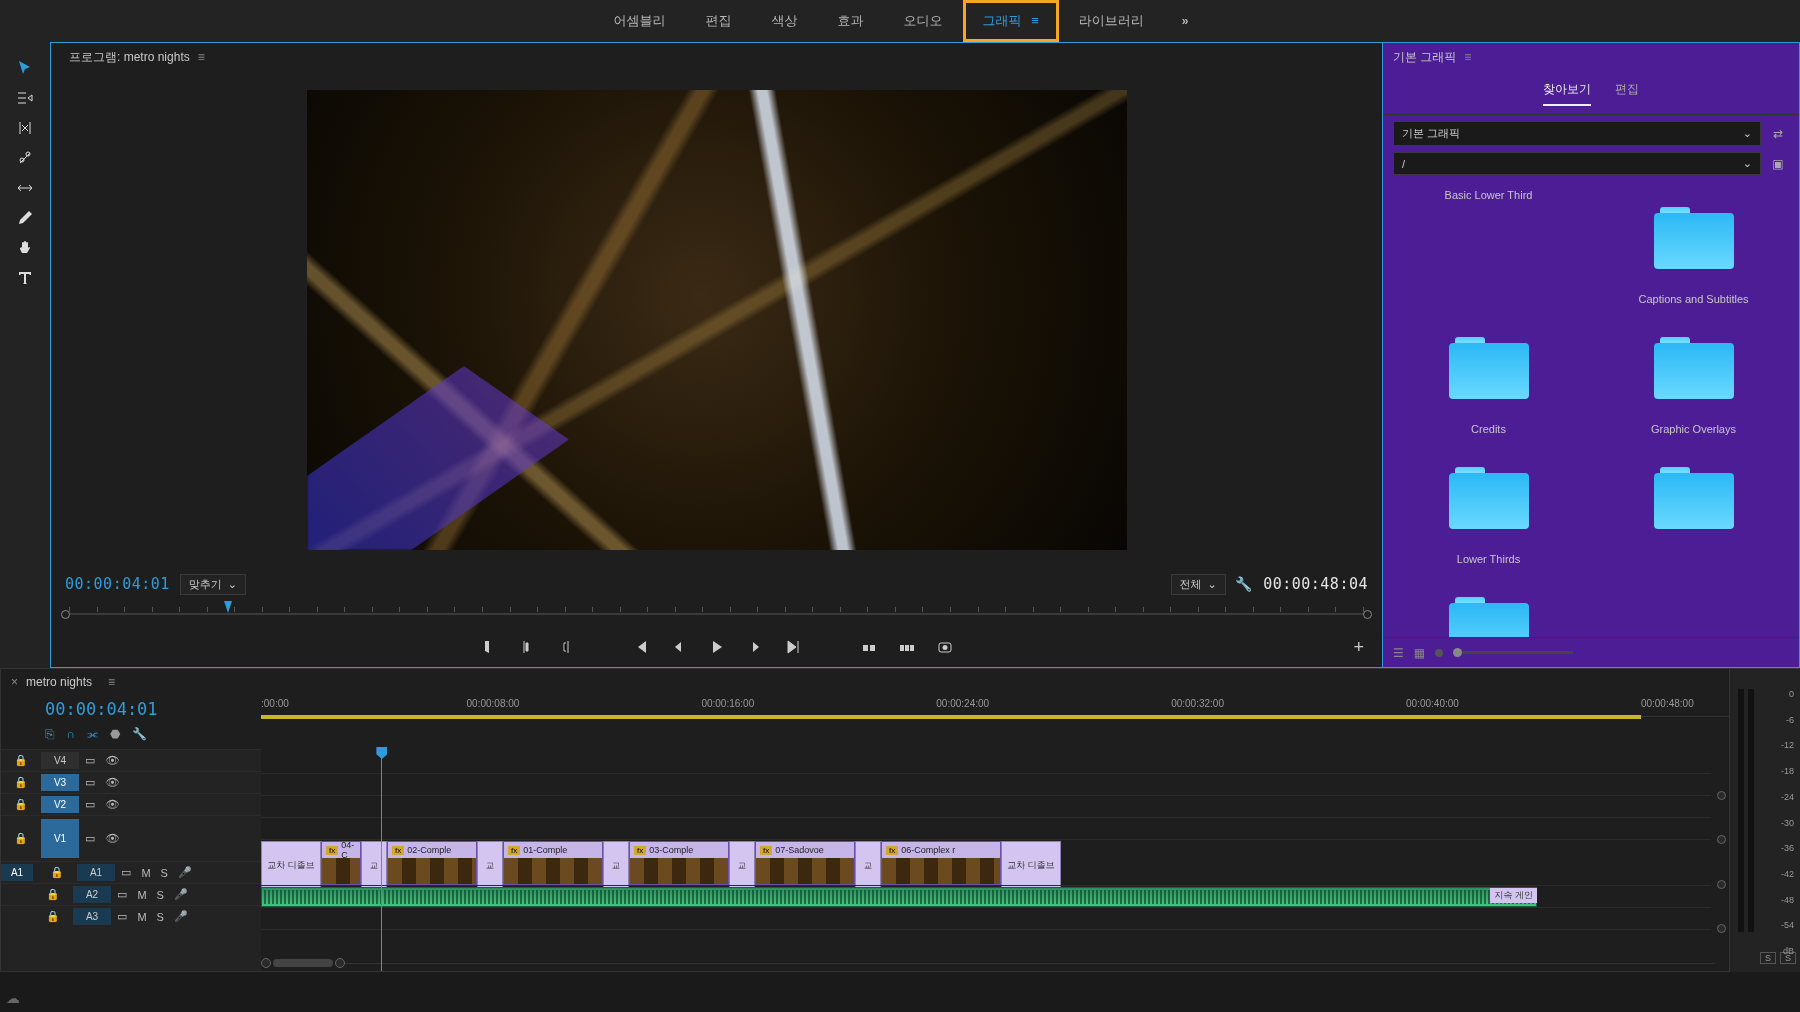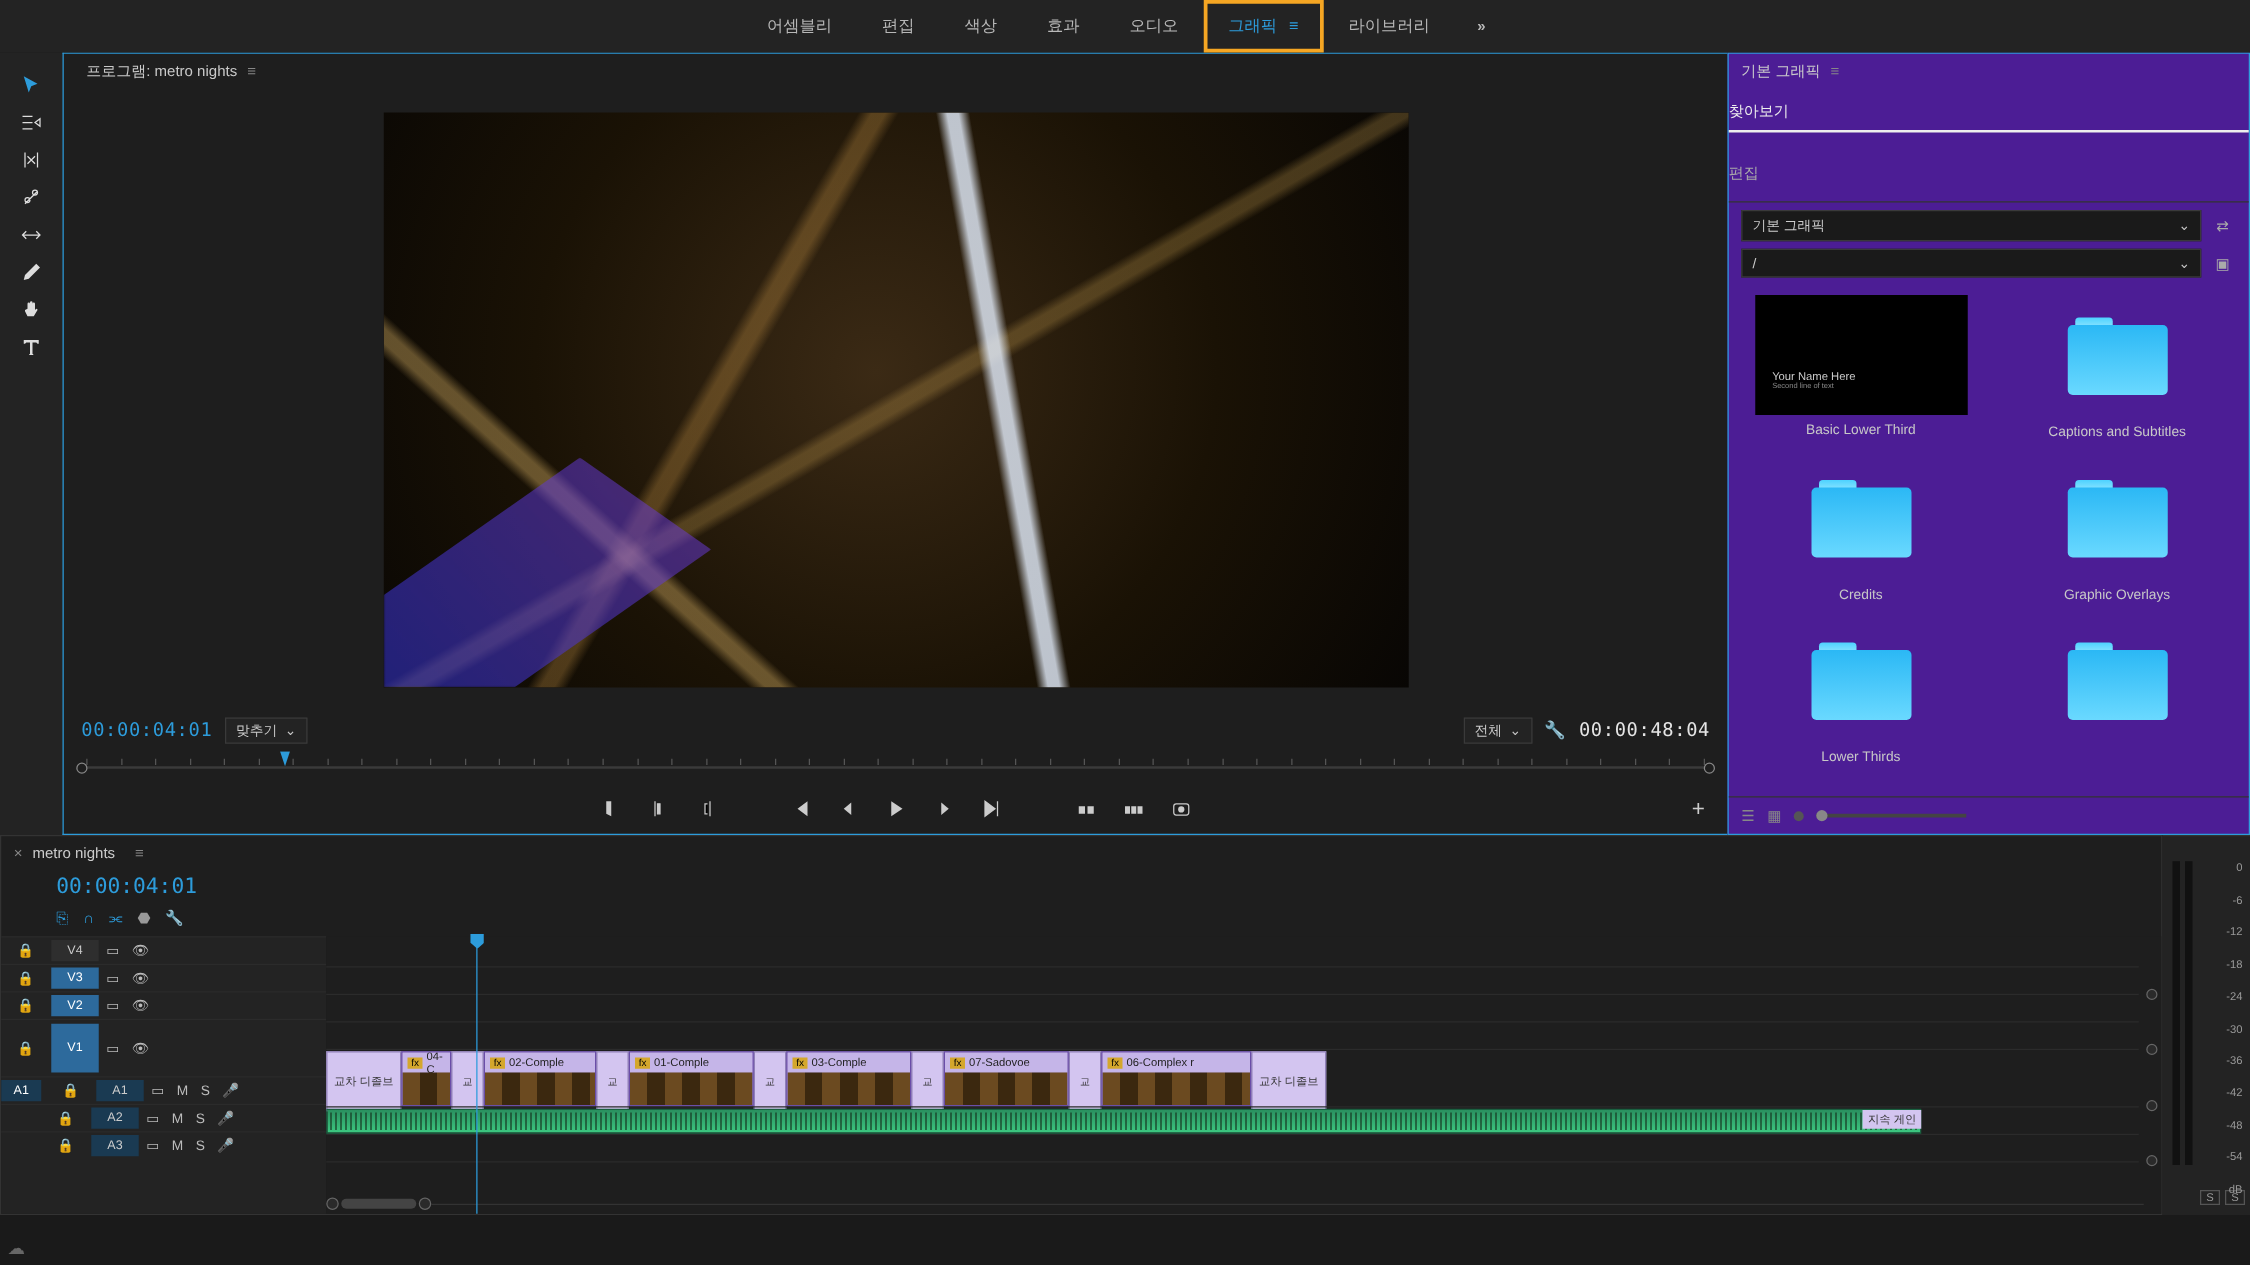--- a/index.html
+++ b/index.html
@@ -104,21 +104,21 @@
 .scrub-play { position:absolute; top:0; left: 13%; width:8px; height:12px; background:#2d9cdb; clip-path: polygon(0 0,100% 0,50% 100%);}
 
 .transportbar {
   height: 40px; display:flex; align-items:center; justify-content:center; gap: 18px; position:relative;
 }
 .tbtn { width:20px; height:20px; display:flex; align-items:center; justify-content:center; color:#ccc;}
 .tplus { position:absolute; right:18px; color:#ccc; font-size:18px;}
 
 .egpcol { width: 418px; background: #4c1d95; border: 1px solid #2d9cdb; display:flex; flex-direction:column;}
 .egp-head { height:28px; display:flex; align-items:center; padding:0 10px; color:#ccc;}
-.egp-tabs { display:flex; justify-content:center; gap:24px; padding: 10px 0 8px; border-bottom:1px solid #333;flex-direction:column;}
+.egp-tabs { display:flex; justify-content:center; gap:24px; padding: 10px 0 8px; border-bottom:1px solid #333;}
 .egp-tabs span { color:#aaa; font-size:12px; padding-bottom:6px; cursor:pointer;}
 .egp-tabs span.active { color:#eee; border-bottom: 2px solid #eee;}
 .egp-filters { padding: 6px 10px; display:flex; flex-direction:column; gap:6px;}
 .egp-filters .row { display:flex; gap:6px; align-items:center;}
 .egp-select { flex:1; background:#1a1a1a; border:1px solid #3a3a3a; padding:4px 8px; color:#ccc; font-size:11px; display:flex; justify-content:space-between; align-items:center;}
 .egp-iconbtn { width:22px; height:22px; display:flex; align-items:center; justify-content:center; color:#aaa;}
 .egp-grid { flex:1; overflow:auto; padding: 8px 10px; display:grid; grid-template-columns: 1fr 1fr; gap: 14px;}
 .egp-item { display:flex; flex-direction:column; align-items:center; gap:6px;}
 .egp-thumb { width: 170px; height: 96px; background:#000; display:flex; align-items:center; justify-content:center; flex-direction:column; color:#ccc;}
 .egp-thumb .t1 { font-size:9px;} .egp-thumb .t2 { font-size:6px; color:#888;}
@@ -420,26 +420,20 @@
       <div class="row">
         <div class="egp-select">
             <span>/</span>
             <span>⌄</span>
           </div>
         <div class="egp-iconbtn">▣</div>
       </div>
     </div>
     <div class="egp-grid">
       <div class="egp-item">
-        <div class="egp-thumb">
-            <div style="align-self:flex-start;margin-left:14px;margin-top:40px;">
-              <div class="t1">Your Name Here</div>
-              <div class="t2">Second line of text</div>
-            </div>
-          </div>
         <div class="egp-label">Basic Lower Third</div>
       </div>
       <div class="egp-item">
           <div class="egp-folder"></div>
           <div class="egp-label">Captions and Subtitles</div>
         </div>
       <div class="egp-item">
           <div class="egp-folder"></div>
           <div class="egp-label">Credits</div>
         </div>
@@ -481,20 +475,32 @@
           <div>
             <div class="tc">00:00:04:01</div>
             <div class="icons">
               <span class="active">⎘</span>
               <span class="active">∩</span>
               <span class="active">⫘</span>
               <span>⬣</span>
               <span>🔧</span>
             </div>
           </div>
+        </div>
+      </div>
+      <div style="flex:1;position:relative;">
+        <div class="tl-ruler">
+          <span class="tick" style="left:0%">:00:00</span>
+          <span class="tick" style="left:14%">00:00:08:00</span>
+          <span class="tick" style="left:30%">00:00:16:00</span>
+          <span class="tick" style="left:46%">00:00:24:00</span>
+          <span class="tick" style="left:62%">00:00:32:00</span>
+          <span class="tick" style="left:78%">00:00:40:00</span>
+          <span class="tick" style="left:94%">00:00:48:00</span>
+          <div class="tl-sel" style="width:94%;"></div>
         </div>
       </div>
     </div>
     <div class="tl-body">
       <div class="tl-left">
         <div class="track-row">
             <span class="track-lock">🔒</span>
             <span class="track-label">V4</span>
             <span class="track-btns">
               <span>▭</span>

